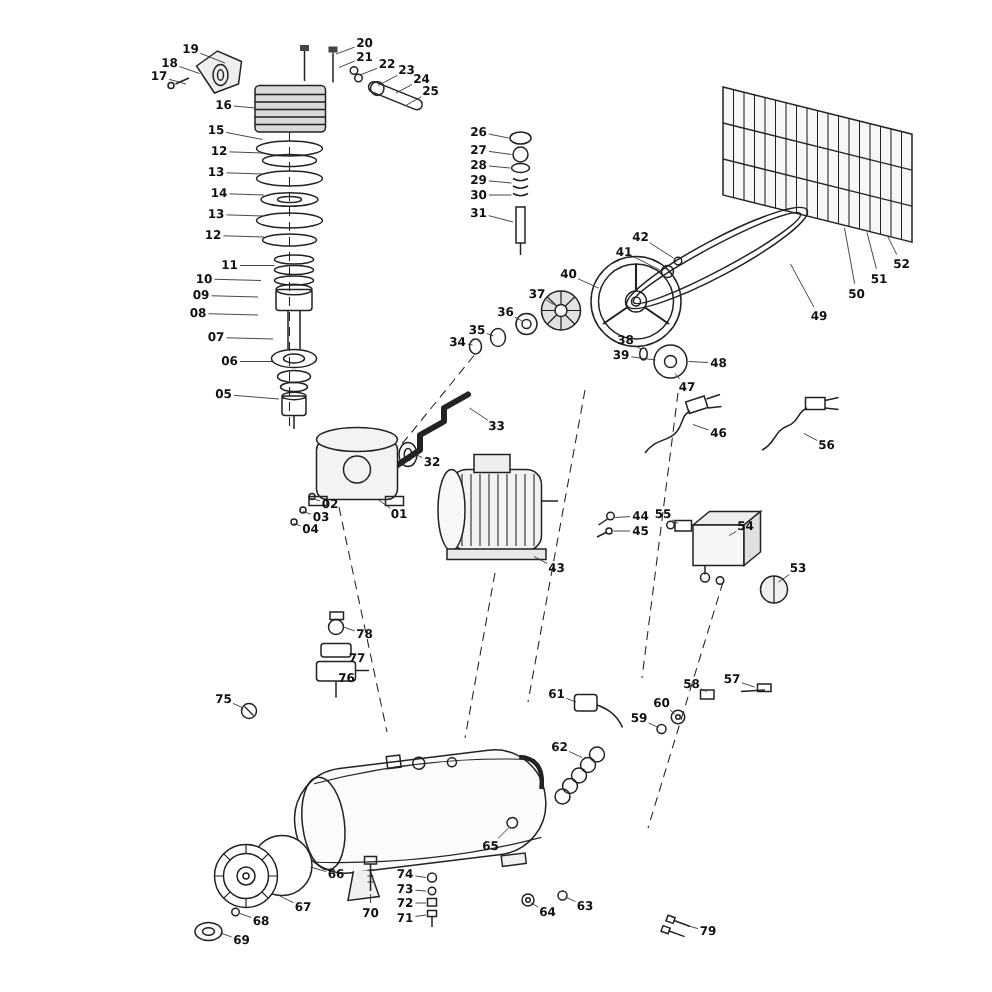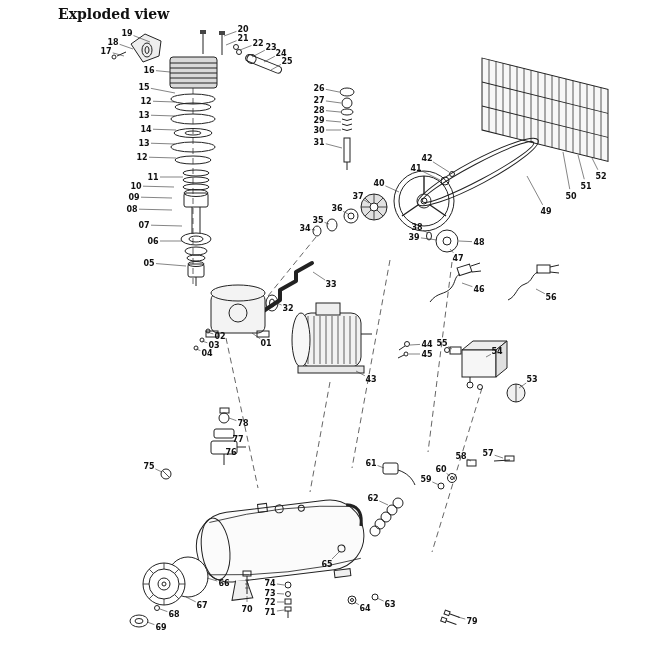--- a/index.html
+++ b/index.html
@@ -7,21 +7,20 @@
         font-family:"DejaVu Sans",sans-serif;}
   .title{position:absolute;left:58px;top:6px;font:700 14px "DejaVu Serif",serif;color:#111;}
   svg{position:absolute;left:0;top:0;}
   .part-num{font:700 8px "DejaVu Sans",sans-serif;fill:#111;text-anchor:middle;dominant-baseline:central;}
   .leader{stroke:#333;stroke-width:0.6;}
 </style>
 </head>
 <body>
 
 <div class="page">
-  <div class="title">Exploded view</div>
 
   <svg id="diagram" width="661" height="661" viewBox="0 0 661 661">
     <g id="art" stroke="#222" fill="none" stroke-width="1">
 
       <g stroke-dasharray="6 4" stroke-width="0.7">
         <line x1="226" y1="338" x2="258" y2="488"></line>
         <line x1="330" y1="382" x2="310" y2="492"></line>
         <line x1="390" y1="260" x2="352" y2="468"></line>
         <line x1="452" y1="262" x2="428" y2="452"></line>
         <line x1="482" y1="388" x2="432" y2="552"></line>

